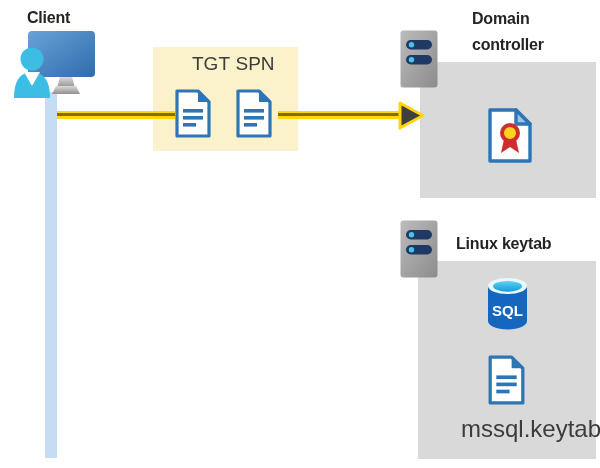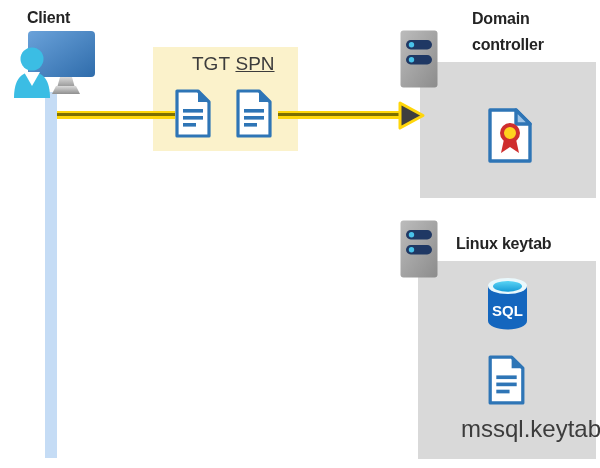--- a/index.html
+++ b/index.html
@@ -10,21 +10,21 @@
   .abs{position:absolute;}
   .title{font-weight:bold;font-size:16px;line-height:26px;color:var(--title-text,#242424);letter-spacing:-0.2px;}
   .muted{font-size:19px;color:var(--muted-text,#3C3C3C);}
 
   
   #client-line{left:45px;top:92px;width:12px;height:366px;background:var(--client-line-blue,#C5DCF5);z-index:0;}
 
   
   #ticket-box{left:153px;top:47px;width:145px;height:104px;background:var(--ticket-box-bg,#FBF2CB);z-index:1;}
   #tgt-label{left:170px;top:53px;width:60px;text-align:right;z-index:3;}
-  #spn-label{left:225px;top:53px;width:60px;text-align:center;z-index:3;text-decoration:underline;}
+  #spn-label{left:225px;top:53px;width:60px;text-align:center;z-index:3;}
 
   
   .arrow-shaft{top:111px;height:8px;z-index:2;
     background:linear-gradient(to bottom,
       var(--accent-yellow,#FFD60A) 0 2px,
       var(--arrow-core,#7D6F00) 2px 5.5px,
       var(--accent-yellow,#FFD60A) 5.5px 8px);}
   #arrow-seg-left{left:57px;width:118px;}
   #arrow-seg-right{left:278px;width:122px;}
   #arrow-head{left:398px;top:101px;z-index:2;}

